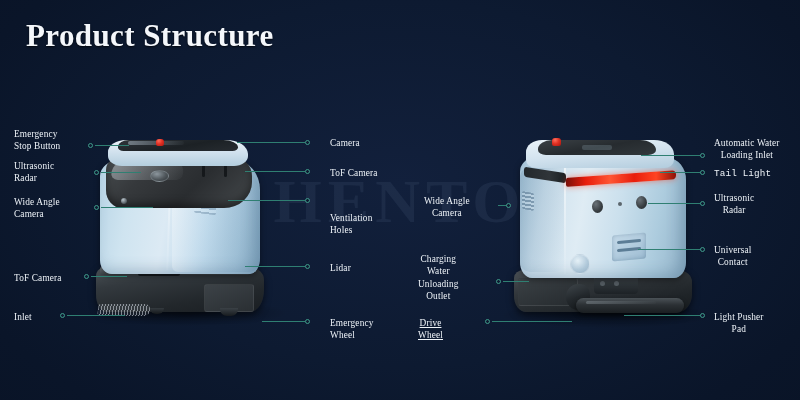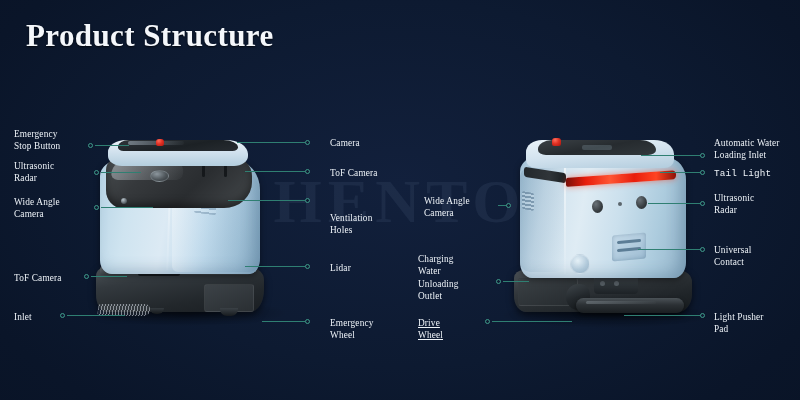--- a/index.html
+++ b/index.html
@@ -60,21 +60,21 @@
   .label {
     position: absolute;
     font-size: 9.3px;
     line-height: 12.4px;
     color: #eef3f8;
     letter-spacing: 0.15px;
     z-index: 7;
     white-space: pre-line;
   }
   .label.left-col  { text-align: left; }
-  .label.right-col { text-align: left; }
+  .label.right-col { text-align: center; }
 
   
   .leader {
     position: absolute;
     height: 1px;
     background: #2f7f72;
     z-index: 5;
   }
   .dot {
     position: absolute;

